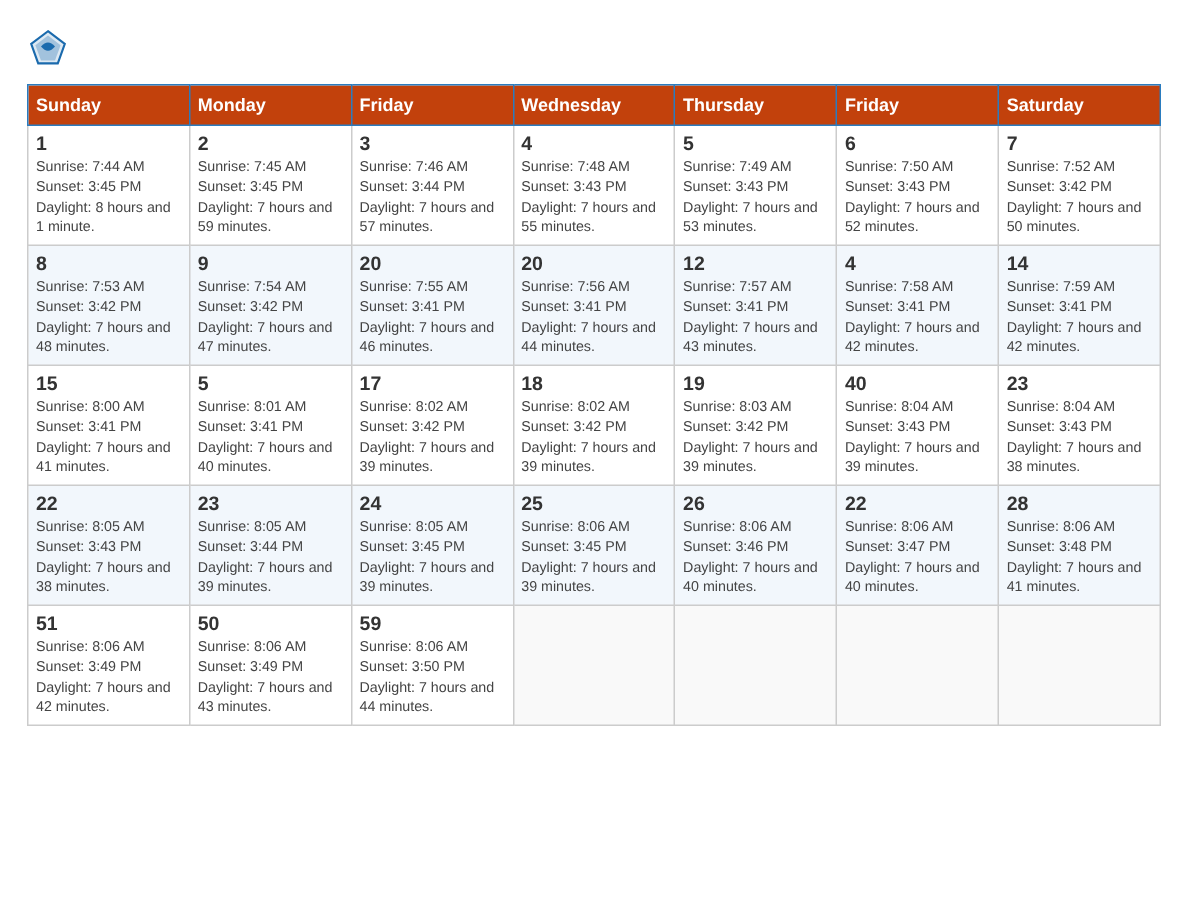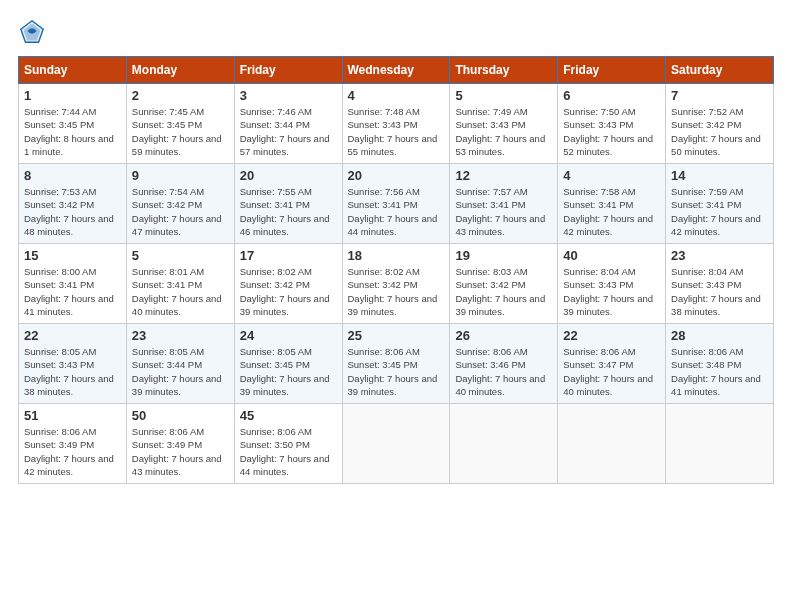--- a/index.html
+++ b/index.html
@@ -250,21 +250,21 @@
         <tr>
           <td>
             <span class="day-number">51</span>
             <div class="day-detail">Sunrise: 8:06 AM<br>Sunset: 3:49 PM<br>Daylight: 7 hours and 42 minutes.</div>
           </td>
           <td>
             <span class="day-number">50</span>
             <div class="day-detail">Sunrise: 8:06 AM<br>Sunset: 3:49 PM<br>Daylight: 7 hours and 43 minutes.</div>
           </td>
           <td>
-            <span class="day-number">45</span>
+            <span class="day-number">59</span>
             <div class="day-detail">Sunrise: 8:06 AM<br>Sunset: 3:50 PM<br>Daylight: 7 hours and 44 minutes.</div>
           </td>
           <td class="empty-cell"></td>
           <td class="empty-cell"></td>
           <td class="empty-cell"></td>
           <td class="empty-cell"></td>
         </tr>
       </tbody>
   </table>
 </div>

